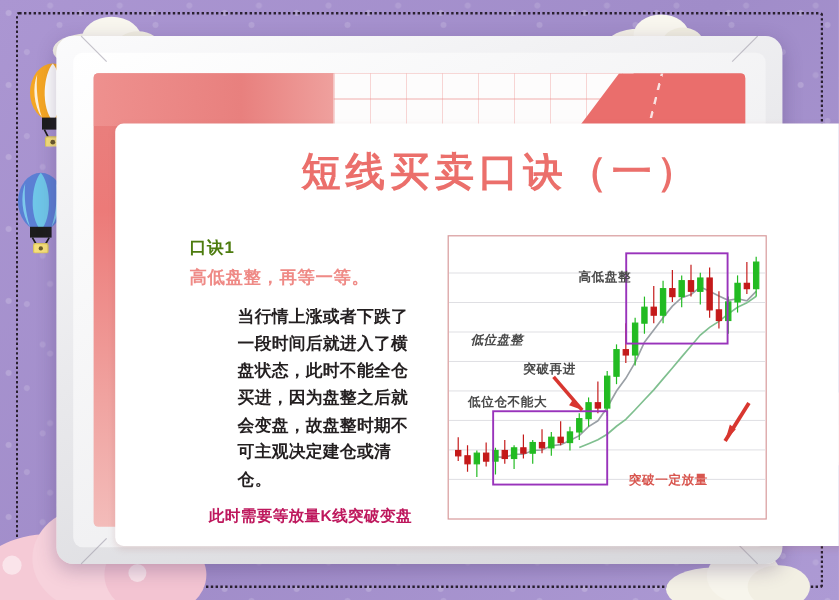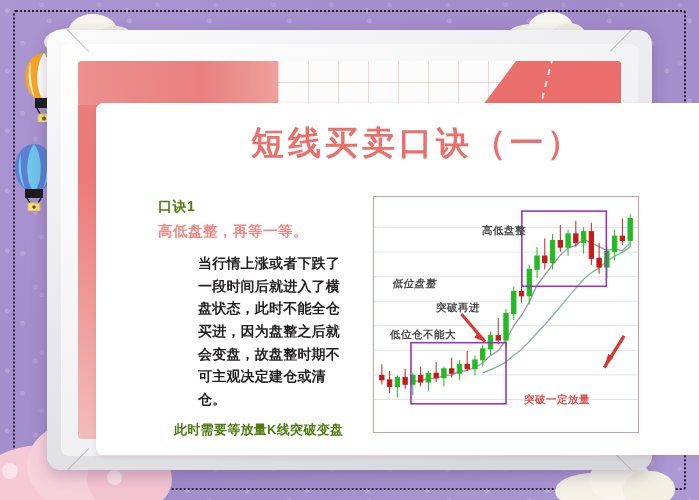--- a/index.html
+++ b/index.html
@@ -97,21 +97,21 @@
 
   
   .left-col{ position:absolute; left:62px; top:95px; width:195px; }
   .kou-label{ font-size:14px; font-weight:bold; color:#4d7c0f; letter-spacing:.5px; }
   .kou-line{ font-size:14.5px; font-weight:bold; color:#ef8a86; margin-top:6px; letter-spacing:.5px; }
   .body-text{
     margin-top:11px; font-size:14px; font-weight:bold; color:#231f20;
     line-height:1.62; letter-spacing:.2px;margin-left:40px;
   }
   .foot-note{
-    margin-top:10px; font-size:13px; font-weight:bold; color:#4d7c0f; letter-spacing:.3px;padding-left:16px;
+    margin-top:10px; font-size:13px; font-weight:bold; color:#be185d; letter-spacing:.3px;padding-left:16px;
   }
 
   
   .chart-box{
     position:absolute; left:277px; top:93px; width:266px; height:237px;
     border:1.5px solid #d79a9b; background:#ffffff; overflow:hidden;
   }
   .chart-svg{ display:block; width:100%; height:100%; }
   .ann{
     position:absolute; font-size:10.5px; font-weight:bold; color:#4a4a4a;

